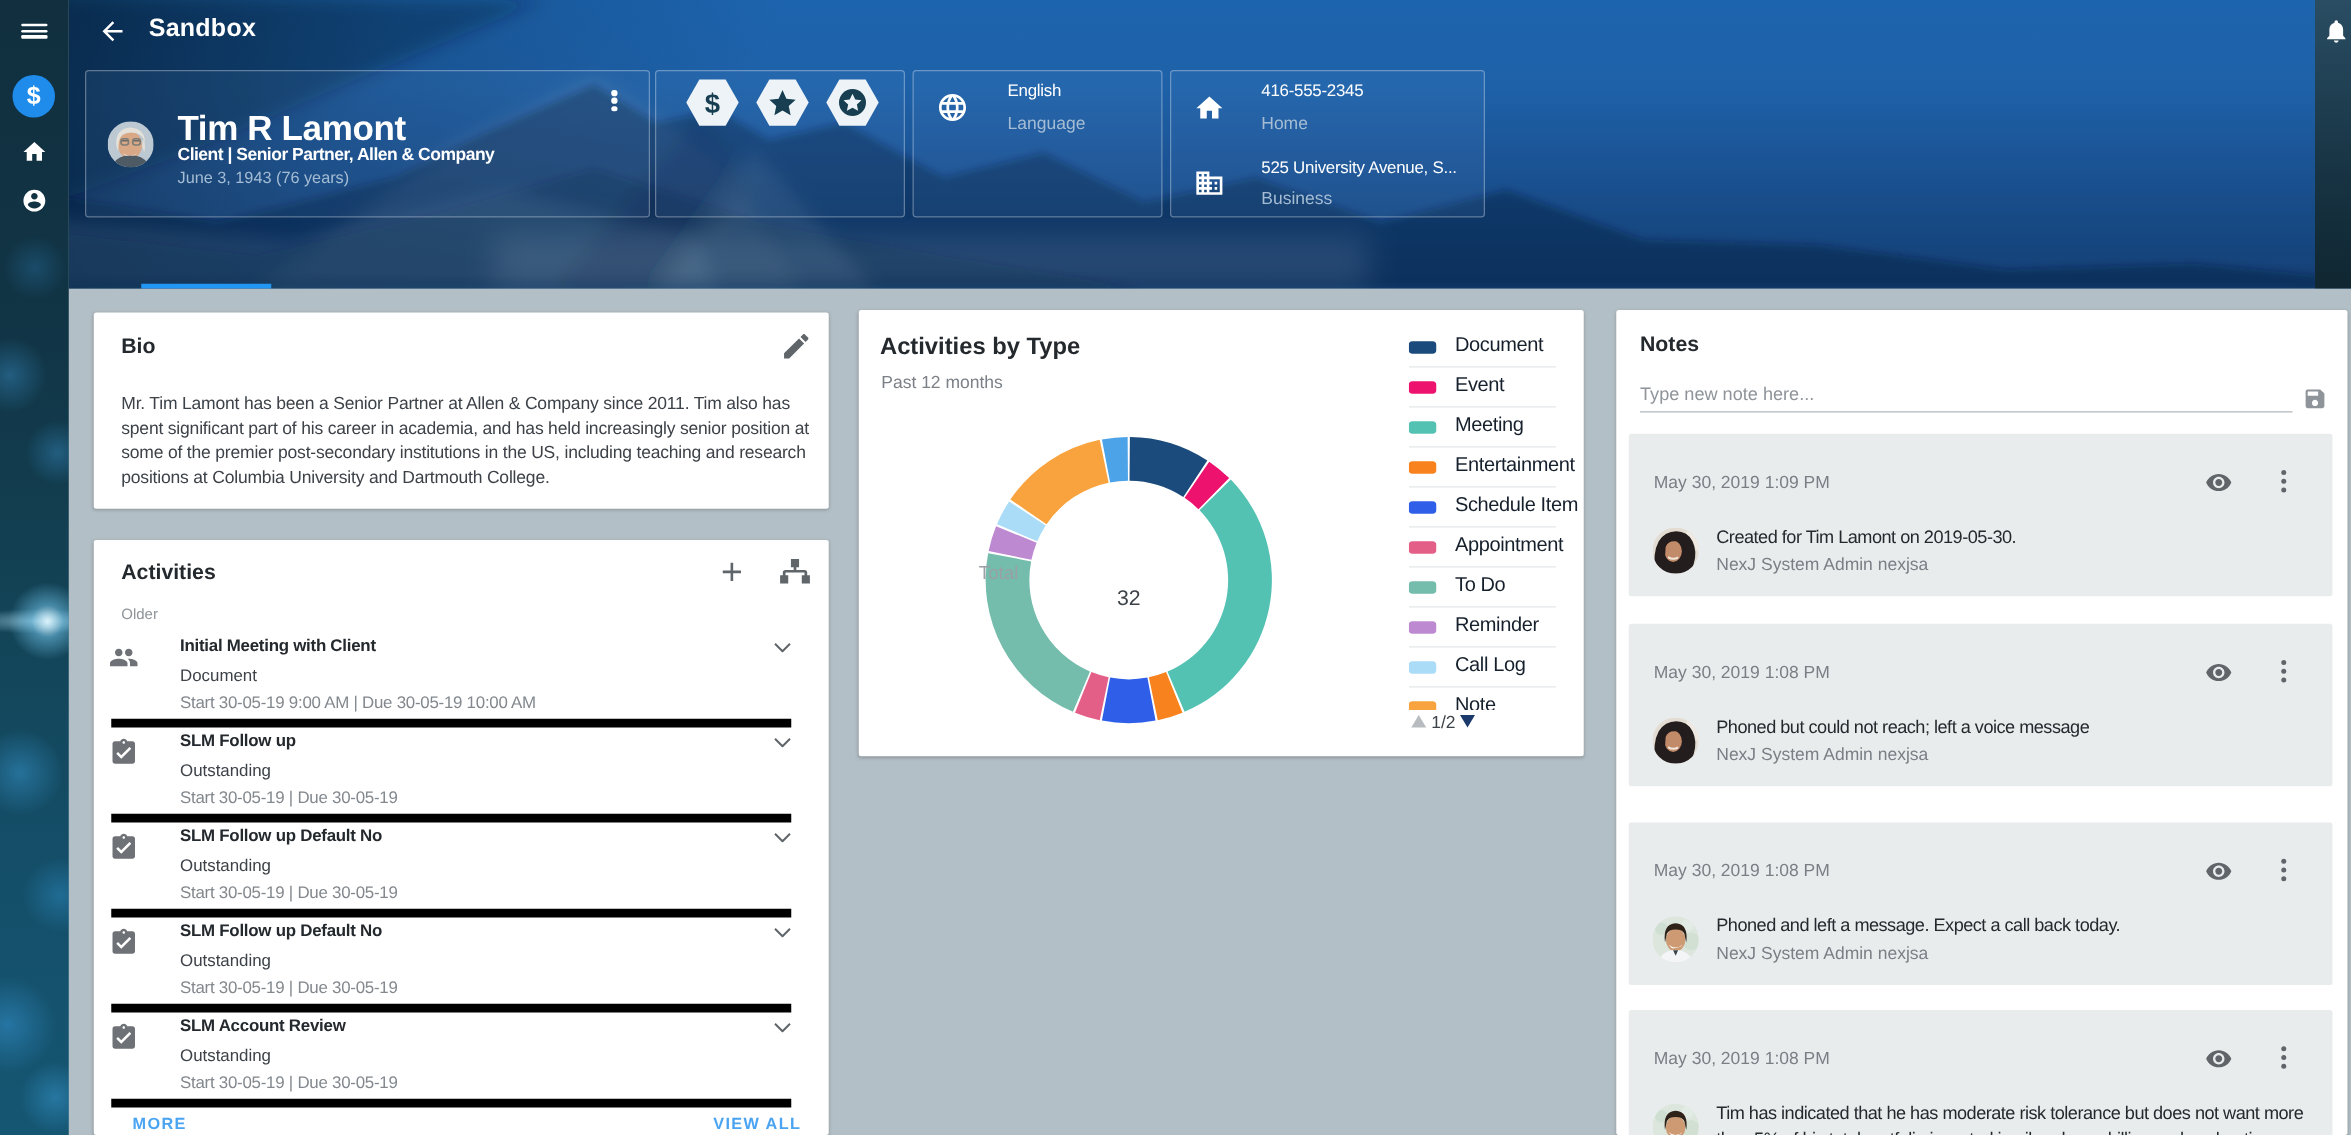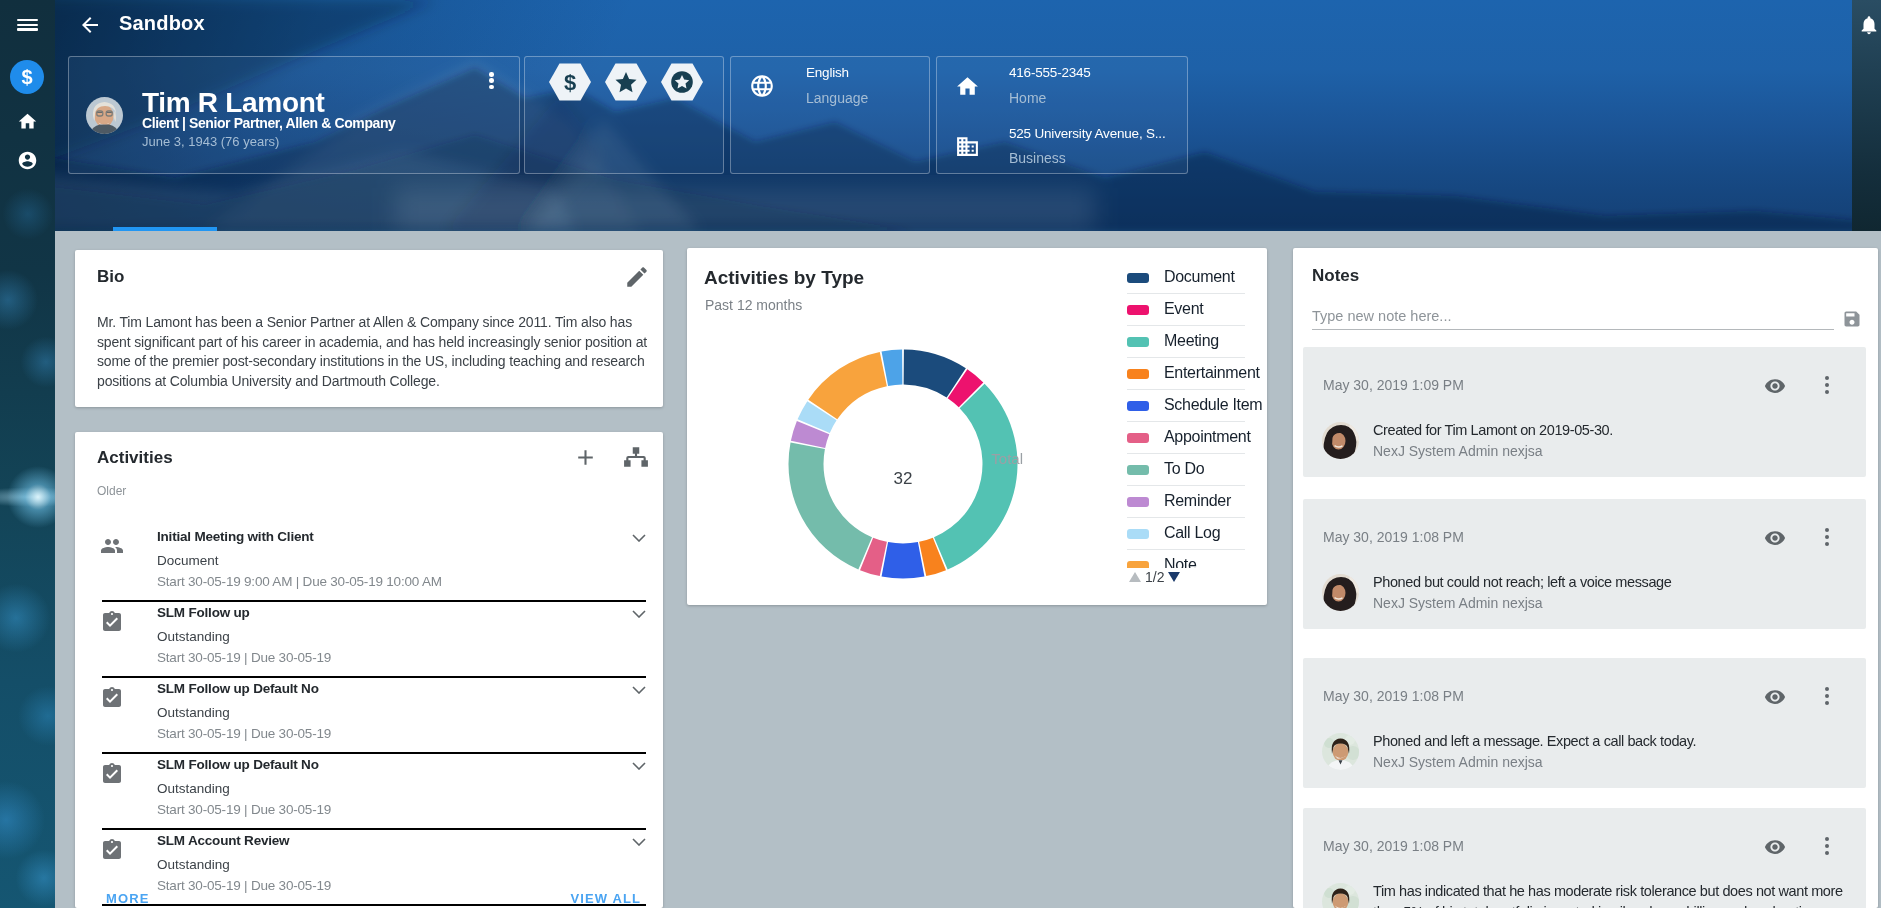--- a/index.html
+++ b/index.html
@@ -72,36 +72,36 @@
 .bio .ctitle { position:absolute; left:22px; top:17px; }
 .bio p { position:absolute; left:22px; top:63px; width:575px; font-size:14px; letter-spacing:-0.15px; line-height:19.7px; color:#3c4248; white-space:nowrap; }
 .pencil { position:absolute; left:549px; top:14px; width:26px; height:26px; }
 
 
 .acts { left:20px; top:201px; width:588px; height:476px; overflow:hidden; }
 .acts .ctitle { position:absolute; left:22px; top:16px; }
 .acts .older { position:absolute; left:22px; top:52px; font-size:12px; color:#8e9499; }
 .aplus { position:absolute; left:498px; top:13px; width:25px; height:25px; }
 .atree { position:absolute; left:548px; top:12px; width:26px; height:26px; }
-.arow { position:absolute; left:27px; width:544px; height:76px; border-bottom:2px solid #000000;margin-top:20px; }
+.arow { position:absolute; left:14px; width:544px; height:76px; border-bottom:7px solid #000000; }
 .arow:last-of-type { border-bottom:none; }
 .arow .aic { position:absolute; left:-2px; top:8px; width:24px; height:24px; }
 .arow .t1 { position:absolute; left:55px; top:3px; font-size:13.5px; font-weight:bold; color:#24292e; letter-spacing:-0.2px; }
 .arow .t2 { position:absolute; left:55px; top:27px; font-size:13.5px; color:#3c4248; }
 .arow .t3 { position:absolute; left:55px; top:48px; font-size:13.5px; color:#82888d; letter-spacing:-0.2px; }
 .arow .chev { position:absolute; right:0px; top:8px; width:14px; height:8px; }
 .alinks { position:absolute; left:22px; top:459px; width:544px; }
 .alink { font-size:13px; font-weight:bold; color:#4aa4f2; letter-spacing:1.1px;text-align:center; }
 
 
 .chart { left:632px; top:17px; width:580px; height:357px; }
 .chart .ctitle { position:absolute; left:17px; top:19px; font-size:19px; }
 .chart .sub { position:absolute; left:18px; top:49px; font-size:14px; color:#7b8187; }
 .donut { position:absolute; left:96px; top:96px; width:240px; height:240px; }
-.dtotal { position:absolute; left:96px; top:202px; width:240px; text-align:right; font-size:15px; color:#9aa0a5; }
+.dtotal { position:absolute; left:96px; top:202px; width:240px; text-align:left; font-size:15px; color:#9aa0a5; }
 .dnum { position:absolute; left:96px; top:221px; width:240px; text-align:center; font-size:17px; color:#3c4248; }
 .legend { position:absolute; left:440px; top:14px; width:150px; height:306px; overflow:hidden; }
 .lrow { position:relative; height:32px; width:118px; border-bottom:1px solid #e4e7e9; }
 .lrow .sw { position:absolute; left:0; top:11px; width:22px; height:10px; border-radius:3px; }
 .lrow .lt { position:absolute; left:37px; top:6px; font-size:16px; color:#16202c; letter-spacing:-0.3px; white-space:nowrap; }
 .pager { position:absolute; left:441px; top:321px; font-size:14px; color:#3c4248; }
 
 
 .notes { left:1238px; top:17px; width:585px; height:660px; overflow:hidden; }
 .notes .ctitle { position:absolute; left:19px; top:18px; }

